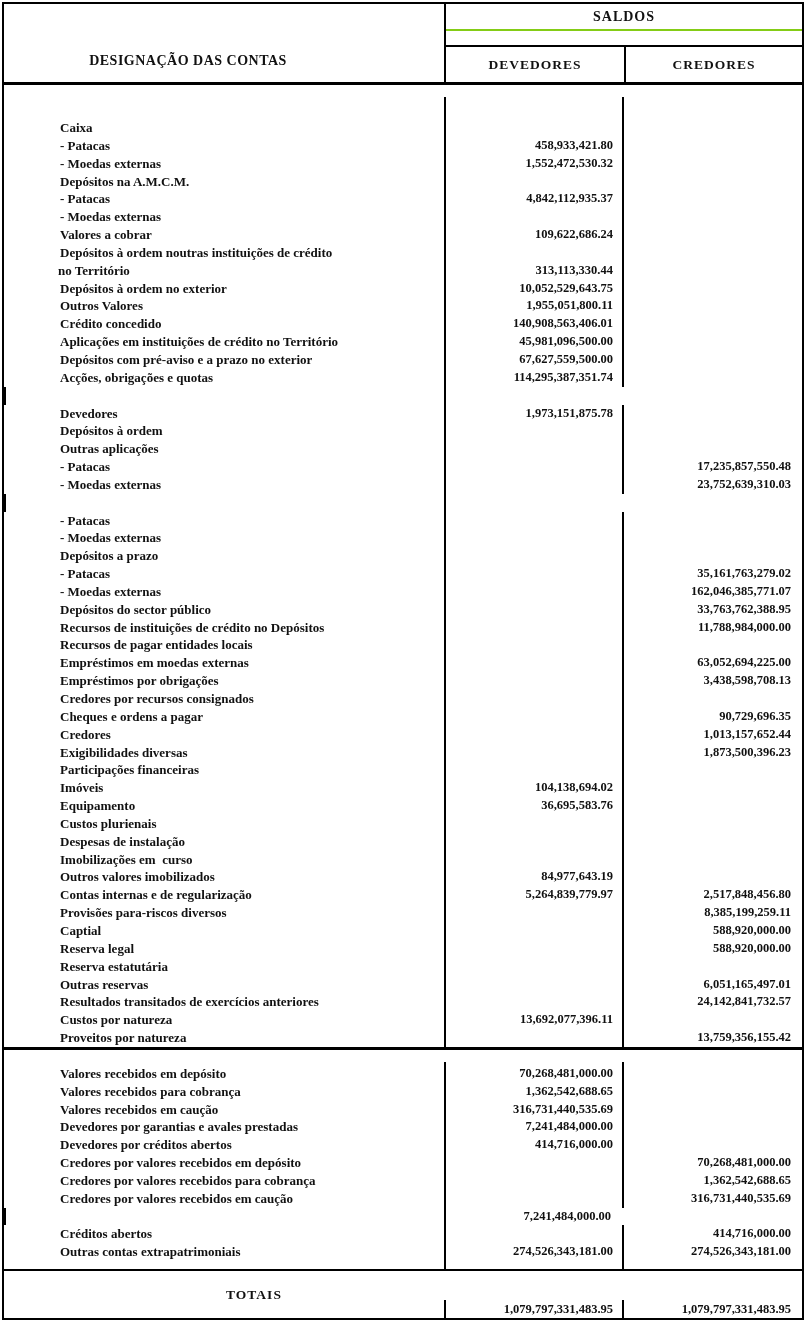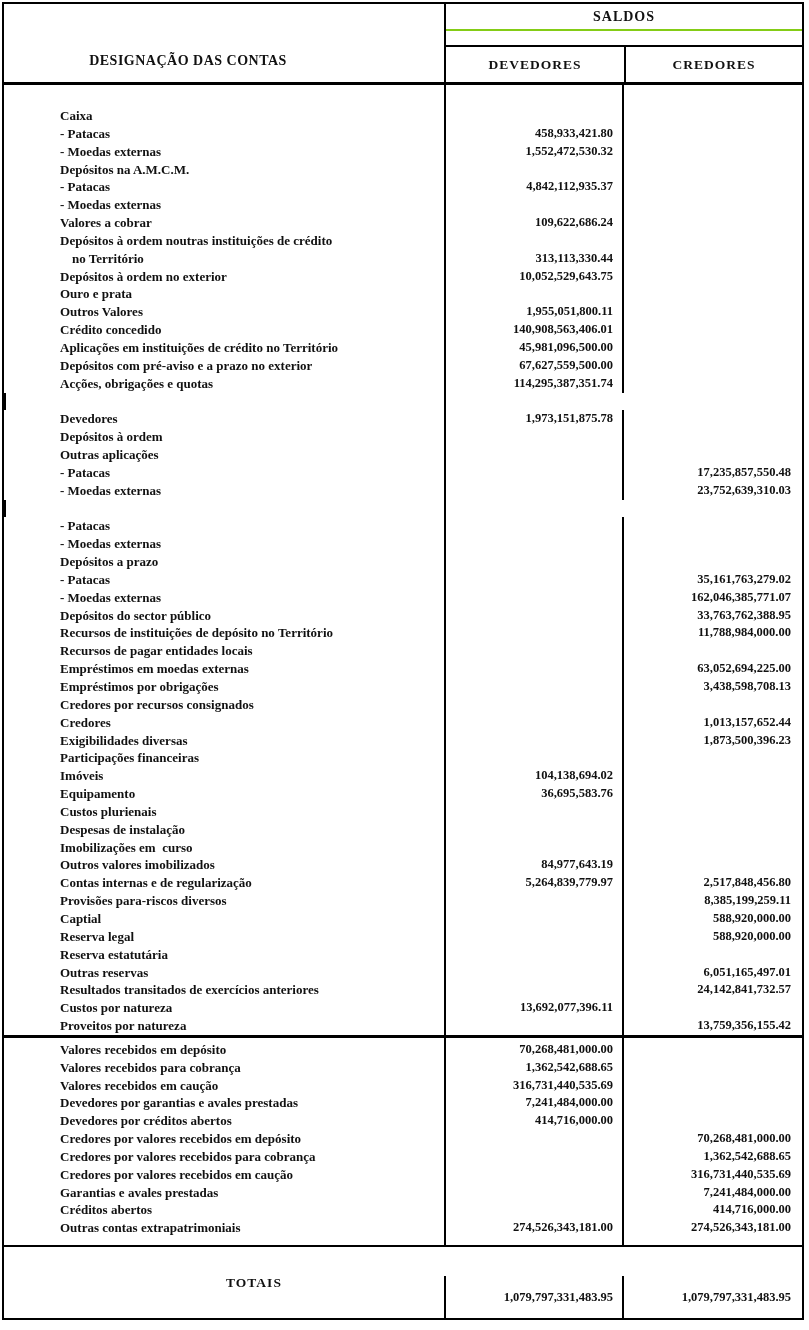--- a/index.html
+++ b/index.html
@@ -28,30 +28,30 @@
   }
   .hdr-gap { height:14px; border-bottom:2px solid #000; }
   .hdr-cols { height:35px; display:grid; grid-template-columns:178px 1fr; }
   .hdr-dev, .hdr-cred {
     display:flex; align-items:center; justify-content:center;
     font-size:13.5px; letter-spacing:1px;
   }
   .hdr-cred { border-left:2px solid #000; }
 
   
-  .body { flex:0 0 auto; }
+  .body { flex:0 0 auto;margin-top:12px; }
   .row { display:grid; grid-template-columns:440px 178px 1fr; height:17.85px; }
   .row.sp22 { height:22px; }
   .row.sp3  { height:3px; }
   .row.sp8  { height:8px; }
   .c-label {
     padding-left:56px; font-size:13px; line-height:17.85px;
     white-space:pre; overflow:hidden;
   }
-  .c-label.ind { padding-left:68px; }
+  .c-label.ind { padding-left:54px; }
   .c-dev, .c-cred {
     border-left:2px solid #000; box-sizing:border-box;
     font-size:12.5px; line-height:17.85px; text-align:right;
     white-space:nowrap; overflow:hidden;
   }
   .c-dev  { padding-right:9px; }
   .c-cred { padding-right:11px; }
 
   
   .hdiv { flex:0 0 auto; background:#000; }
@@ -136,25 +136,20 @@
           <div class="c-label ind">no Território</div>
           <div class="c-dev">313,113,330.44</div>
           <div class="c-cred"></div>
         </div>
         <div class="row">
           <div class="c-label">Depósitos à ordem no exterior</div>
           <div class="c-dev">10,052,529,643.75</div>
           <div class="c-cred"></div>
         </div>
         <div class="row">
-          <div class="c-label">Ouro e prata</div>
-          <div class="c-dev"></div>
-          <div class="c-cred"></div>
-        </div>
-        <div class="row">
           <div class="c-label">Outros Valores</div>
           <div class="c-dev">1,955,051,800.11</div>
           <div class="c-cred"></div>
         </div>
         <div class="row">
           <div class="c-label">Crédito concedido</div>
           <div class="c-dev">140,908,563,406.01</div>
           <div class="c-cred"></div>
         </div>
         <div class="row">
@@ -229,21 +224,21 @@
           <div class="c-label">- Moedas externas</div>
           <div class="c-dev"></div>
           <div class="c-cred">162,046,385,771.07</div>
         </div>
         <div class="row">
           <div class="c-label">Depósitos do sector público</div>
           <div class="c-dev"></div>
           <div class="c-cred">33,763,762,388.95</div>
         </div>
         <div class="row">
-          <div class="c-label">Recursos de instituições de depósito no Território</div>
+          <div class="c-label">Recursos de instituições de crédito no Depósitos</div>
           <div class="c-dev"></div>
           <div class="c-cred">11,788,984,000.00</div>
         </div>
         <div class="row">
           <div class="c-label">Recursos de pagar entidades locais</div>
           <div class="c-dev"></div>
           <div class="c-cred"></div>
         </div>
         <div class="row">
           <div class="c-label">Empréstimos em moedas externas</div>
@@ -252,20 +247,25 @@
         </div>
         <div class="row">
           <div class="c-label">Empréstimos por obrigações</div>
           <div class="c-dev"></div>
           <div class="c-cred">3,438,598,708.13</div>
         </div>
         <div class="row">
           <div class="c-label">Credores por recursos consignados</div>
           <div class="c-dev"></div>
           <div class="c-cred"></div>
+        </div>
+        <div class="row">
+          <div class="c-label">Cheques e ordens a pagar</div>
+          <div class="c-dev"></div>
+          <div class="c-cred">90,729,696.35</div>
         </div>
         <div class="row">
           <div class="c-label">Credores</div>
           <div class="c-dev"></div>
           <div class="c-cred">1,013,157,652.44</div>
         </div>
         <div class="row">
           <div class="c-label">Exigibilidades diversas</div>
           <div class="c-dev"></div>
           <div class="c-cred">1,873,500,396.23</div>
@@ -394,21 +394,20 @@
           <div class="c-label">Credores por valores recebidos para cobrança</div>
           <div class="c-dev"></div>
           <div class="c-cred">1,362,542,688.65</div>
         </div>
         <div class="row">
           <div class="c-label">Credores por valores recebidos em caução</div>
           <div class="c-dev"></div>
           <div class="c-cred">316,731,440,535.69</div>
         </div>
         <div class="row">
-          <div class="c-label">Garantias e avales prestadas</div>
           <div class="c-dev"></div>
           <div class="c-cred">7,241,484,000.00</div>
         </div>
         <div class="row">
           <div class="c-label">Créditos abertos</div>
           <div class="c-dev"></div>
           <div class="c-cred">414,716,000.00</div>
         </div>
         <div class="row">
           <div class="c-label">Outras contas extrapatrimoniais</div>

